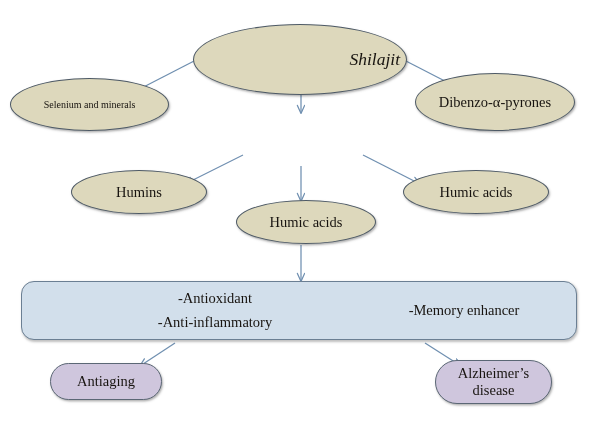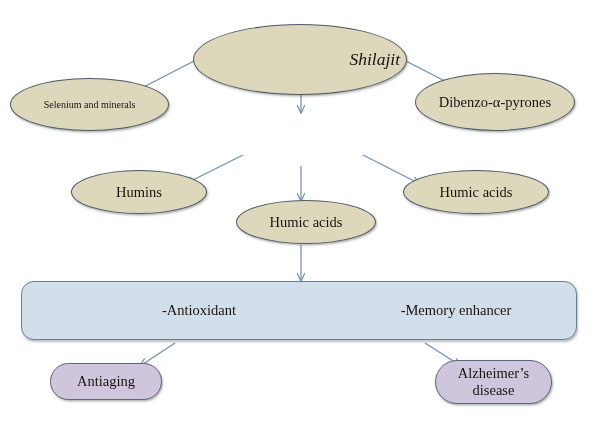--- a/index.html
+++ b/index.html
@@ -101,21 +101,21 @@
 
   #n-effects {
     left: 21px; top: 281px; width: 556px; height: 59px;
   }
   .effects-grid {
     display: flex;
     width: 100%;
     height: 100%;
     align-items: center;
     box-sizing: border-box;
-    padding-left: 40px;
+    padding-left: 56px;
     justify-content: center;
   }
   .effects-col {
     font-size: 14.5px;
     line-height: 1.62;
     color: #181410;
     white-space: nowrap;
   }
   .effects-col.left { width: 274px; }
   .effects-col.right { flex: 1; }
@@ -175,20 +175,21 @@
   </div>
 
   <div class="node ellipse" id="n-fulvic">
     <span class="node-label">Humic acids</span>
   </div>
 
   <div class="node panel" id="n-effects">
     <div class="effects-grid">
       <div class="effects-col left">
         <div>-Antioxidant</div>
+        <div>-Anti-inflammatory</div>
       </div>
       <div class="effects-col right">
         <div>-Memory enhancer</div>
       </div>
     </div>
   </div>
 
   <div class="node pill" id="n-alzheimer">
     <span class="node-label">Alzheimer’s disease</span>
   </div>

